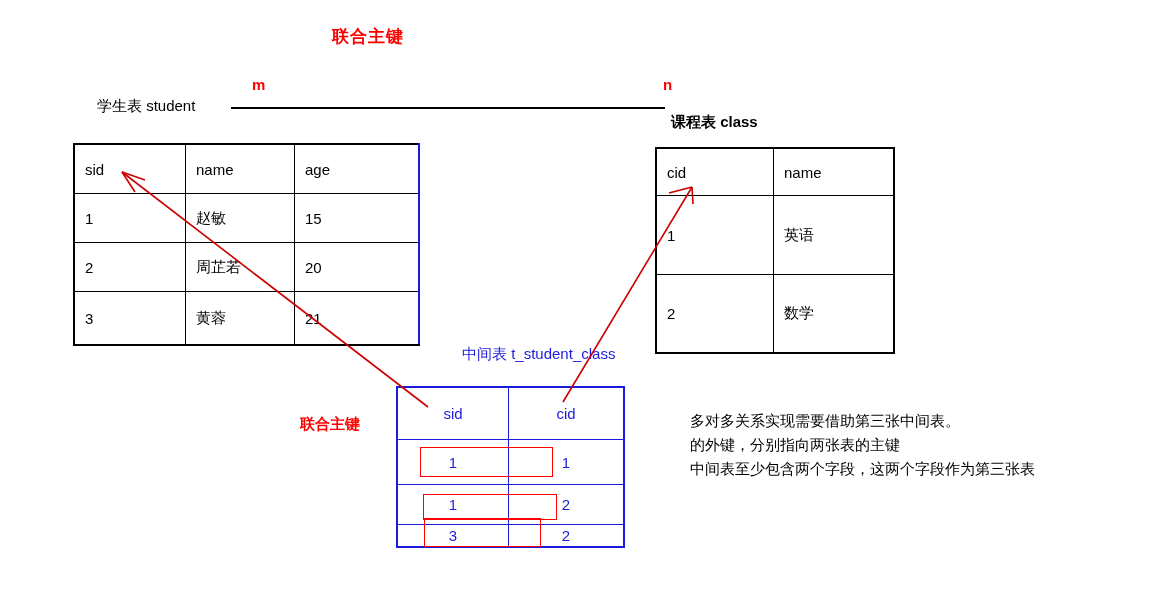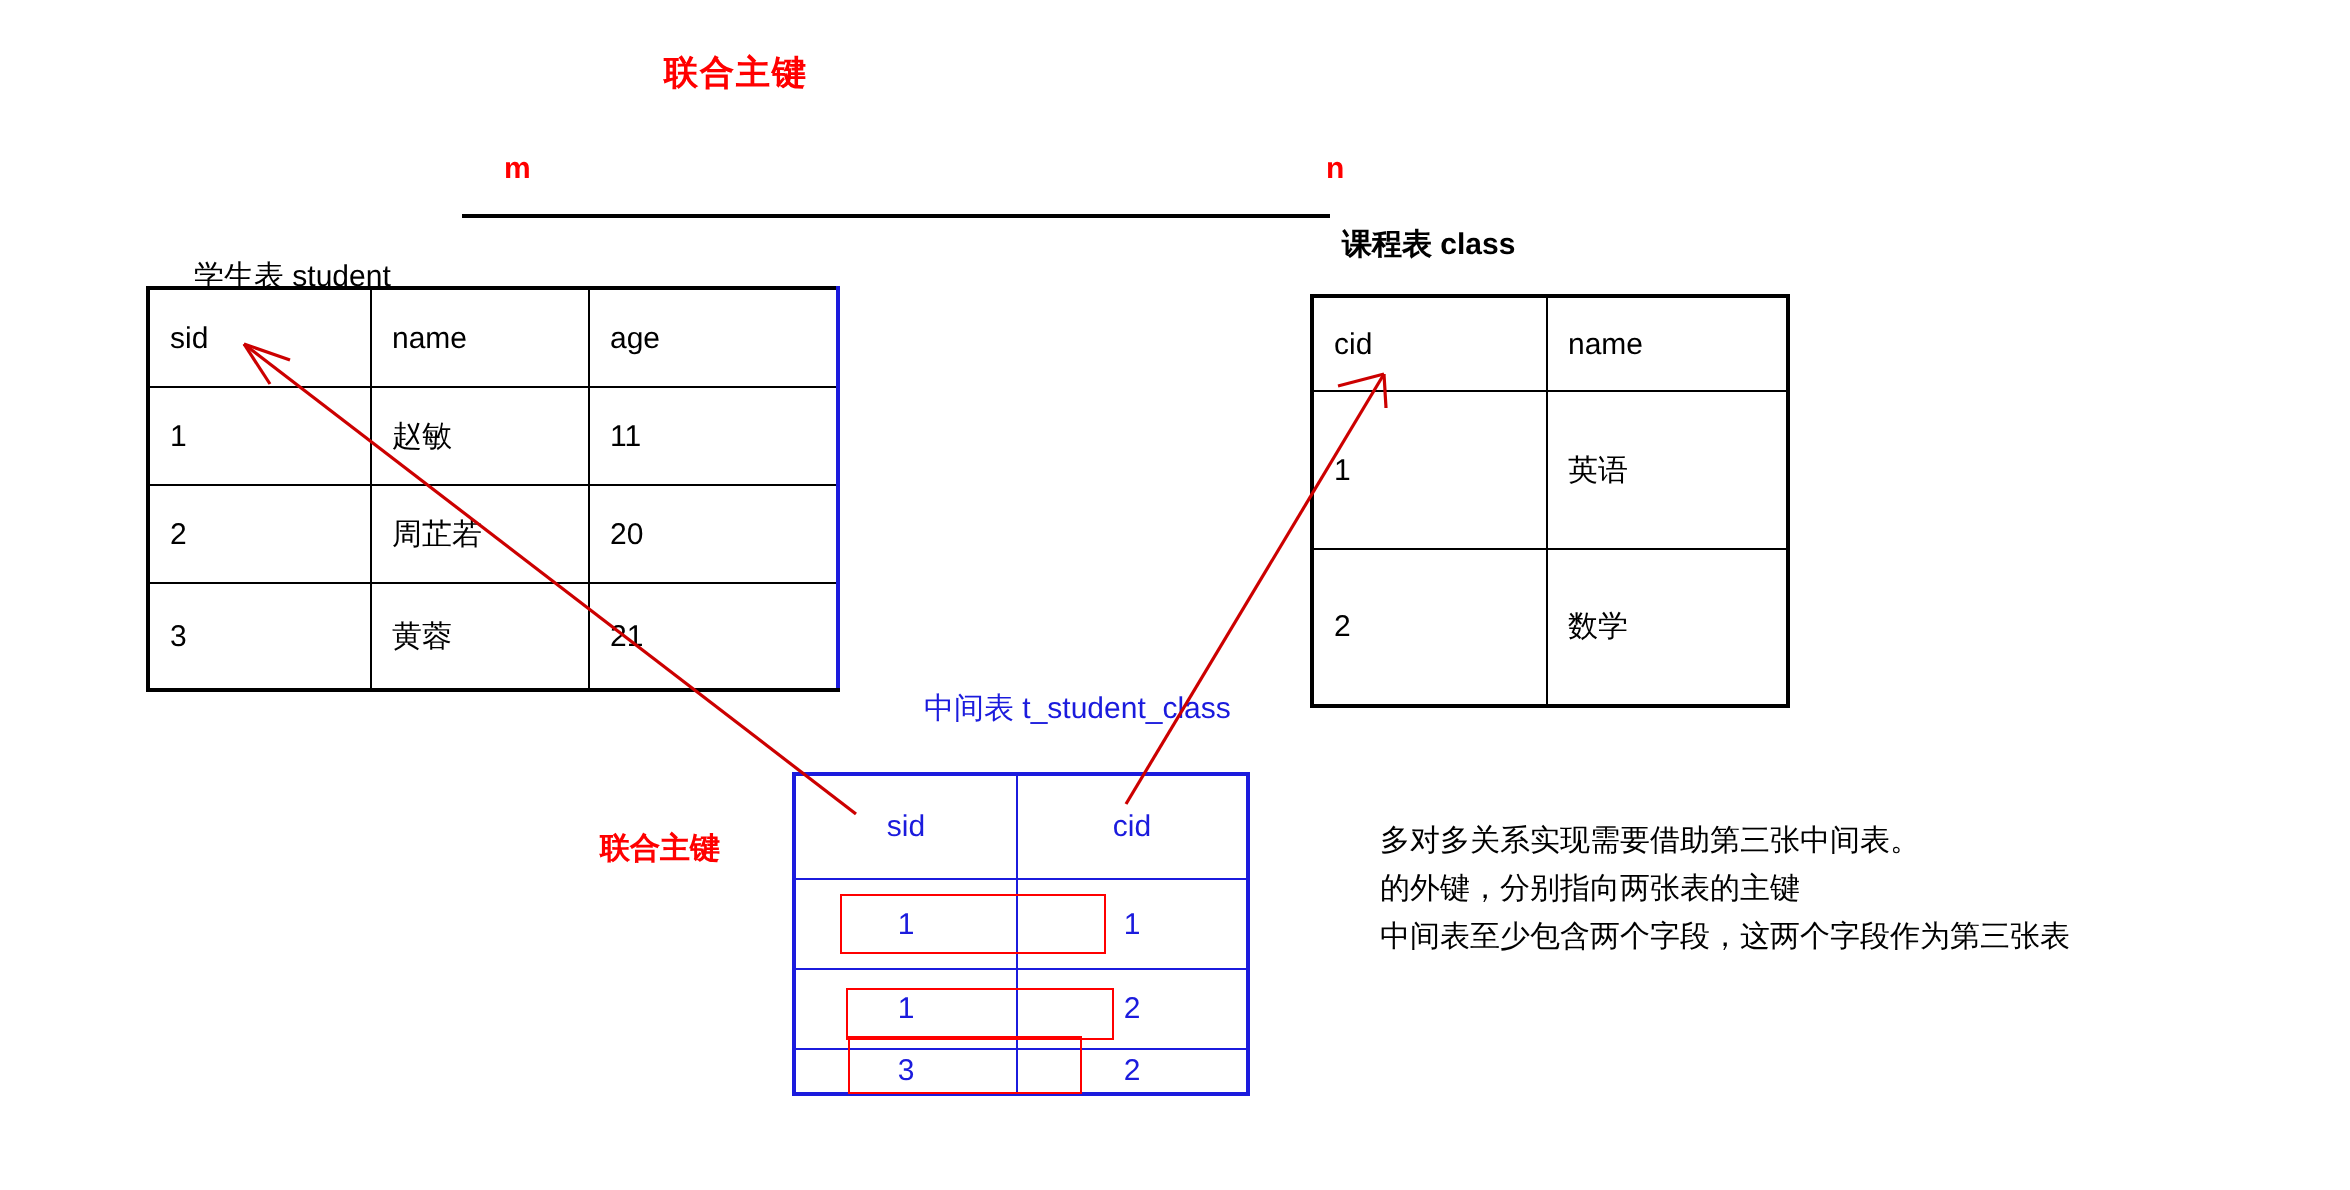--- a/index.html
+++ b/index.html
@@ -49,21 +49,21 @@
     height: 0;
     border-top: 2px solid #000000;
   }
 
   
   .caption {
     font-size: 15px;
     color: #000000;
     white-space: nowrap;
   }
-  #caption-student { left: 97px; top: 97px; margin-top: 32px; }
+  #caption-student { left: 97px; top: 97px; }
   #caption-class { left: 671px; top: 113px; font-weight: bold; }
   #caption-junction {
     left: 462px;
     top: 345px;
     color: #1b1bdd;
     font-size: 15px;
     white-space: nowrap;
   }
 
   
@@ -188,21 +188,21 @@
   <table class="abs grid" id="tbl-student">
     <tbody>
         <tr>
       <td class="c0">sid</td>
       <td class="c1">name</td>
       <td class="c2">age</td>
     </tr>
     <tr>
       <td class="c0">1</td>
       <td class="c1">赵敏</td>
-      <td class="c2">11</td>
+      <td class="c2">15</td>
     </tr>
     <tr>
       <td class="c0">2</td>
       <td class="c1">周芷若</td>
       <td class="c2">20</td>
     </tr>
     <tr>
       <td class="c0">3</td>
       <td class="c1">黄蓉</td>
       <td class="c2">21</td>

